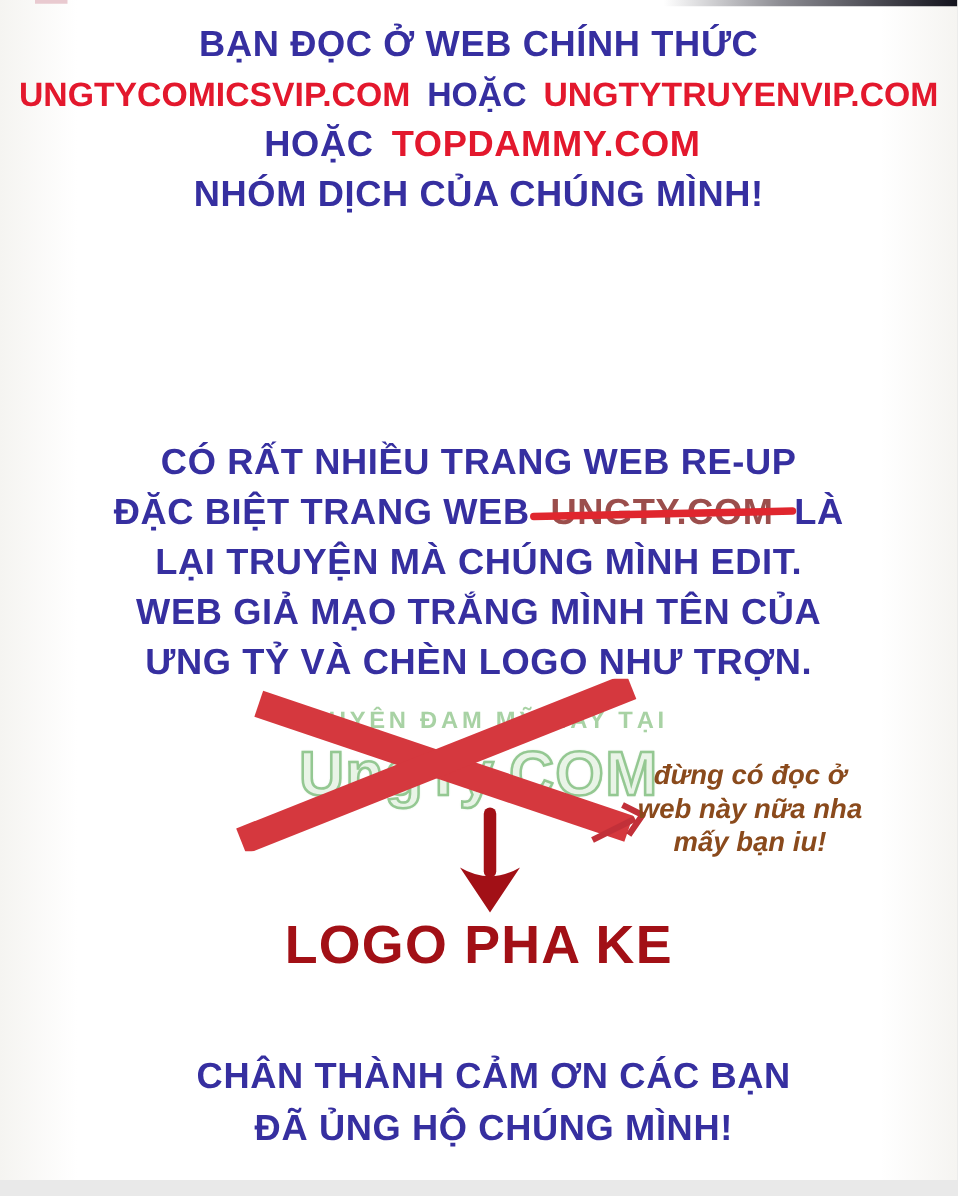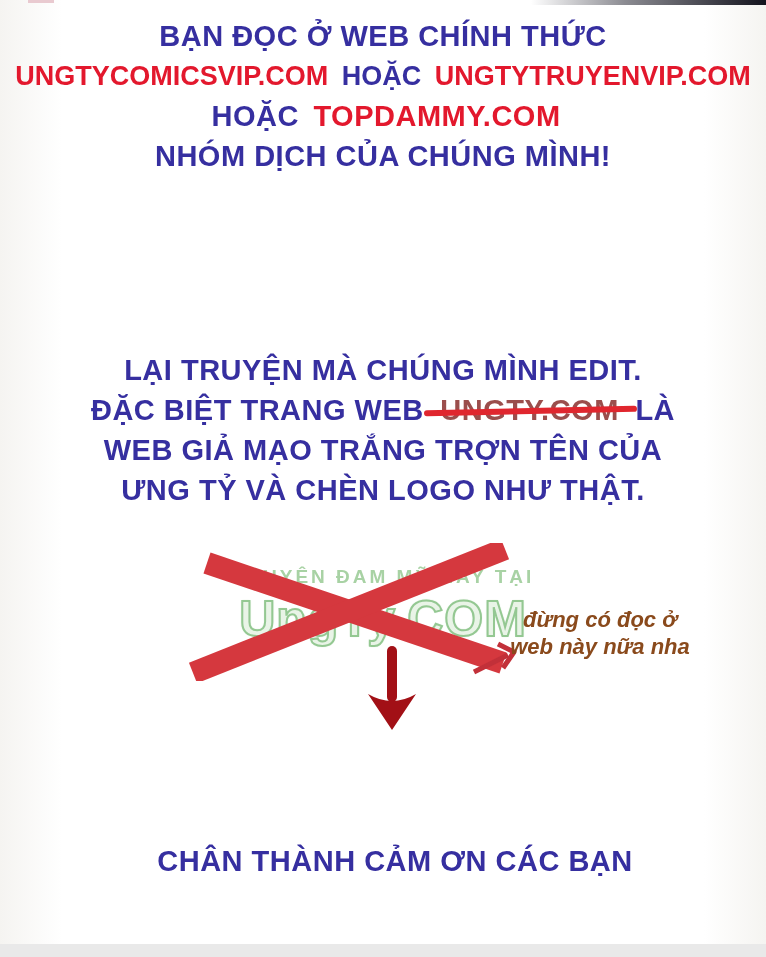--- a/index.html
+++ b/index.html
@@ -87,51 +87,57 @@
     </div>
     <div class="line">
       <span class="c-blue sep">HOẶC</span>
       <span class="c-red">TOPDAMMY.COM</span>
     </div>
     <div class="line c-blue">NHÓM DỊCH CỦA CHÚNG MÌNH!</div>
   </div>
 
 
   <div class="block detail">
-    <div class="line c-blue">LẠI TRUYỆN MÀ CHÚNG MÌNH EDIT.</div>
+    <div class="line c-blue">CÓ RẤT NHIỀU TRANG WEB RE-UP</div>
     <div class="line c-blue">
       <span>ĐẶC BIỆT TRANG WEB</span>
       <span class="struck">UNGTY.COM</span>
       <span>LÀ</span>
     </div>
-    <div class="line c-blue">WEB GIẢ MẠO TRẮNG TRỢN TÊN CỦA</div>
-    <div class="line c-blue">ƯNG TỶ VÀ CHÈN LOGO NHƯ THẬT.</div>
+    <div class="line c-blue">LẠI TRUYỆN MÀ CHÚNG MÌNH EDIT.</div>
+    <div class="line c-blue">WEB GIẢ MẠO TRẮNG MÌNH TÊN CỦA</div>
+    <div class="line c-blue">ƯNG TỶ VÀ CHÈN LOGO NHƯ TRỢN.</div>
   </div>
 
   <div class="block logo-tagline">TRUYỆN ĐAM MỸ HAY TẠI</div>
   <div class="block logo-site">UngTy.COM</div>
 
   <svg class="x-svg" width="335" height="138" viewBox="0 0 335 138">
     <line x1="22" y1="20" x2="318" y2="120" stroke="#d5383e" stroke-width="22"></line>
     <line x1="320" y1="6" x2="8" y2="130" stroke="#d5383e" stroke-width="22"></line>
   </svg>
 
   <svg class="small-arrow-svg" width="56" height="44" viewBox="0 0 56 44">
     <path d="M4,34 L38,17" stroke="#c23039" stroke-width="5" fill="none"></path>
     <path d="M28,6 L44,14 L33,30" stroke="#c23039" stroke-width="5" fill="none" stroke-linejoin="round"></path>
   </svg>
 
   <div class="note c-brown">
     <div>đừng có đọc ở</div>
     <div>web này nữa nha</div>
+    <div>mấy bạn iu!</div>
   </div>
 
   <svg class="down-arrow-svg" width="64" height="88" viewBox="0 0 64 88">
     <rect x="27" y="2" width="10" height="56" rx="5" fill="#a21016"></rect>
     <path d="M32,86 L8,50 Q32,64 56,50 Z" fill="#a21016"></path>
   </svg>
 
+  <div class="block caption">
+    <span class="line c-darkred">LOGO PHA KE</span>
+  </div>
 
   <div class="block thanks">
     <div class="line c-blue">CHÂN THÀNH CẢM ƠN CÁC BẠN</div>
+    <div class="line c-blue">ĐÃ ỦNG HỘ CHÚNG MÌNH!</div>
   </div>
 
 </div>
 
 </body></html>

